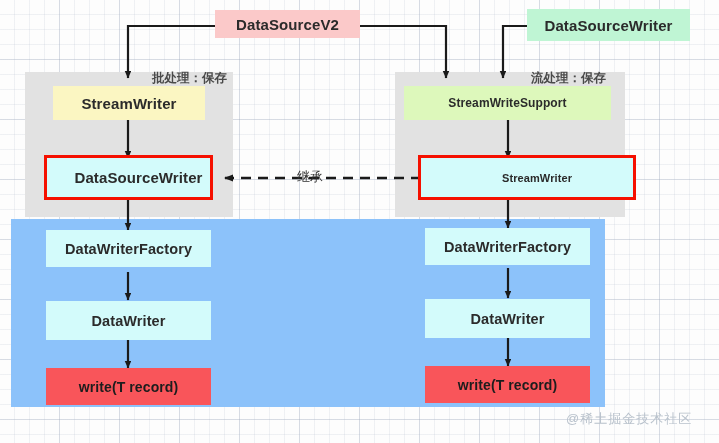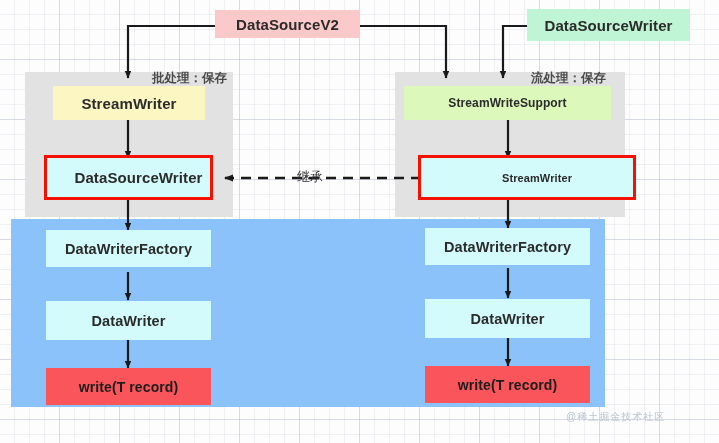--- a/index.html
+++ b/index.html
@@ -135,15 +135,15 @@
   <div class="node n-cyan" style="left:425px; top:228px; width:165px; height:37px; font-size:14.5px;">DataWriterFactory</div>
 
   <div class="node n-cyan" style="left:46px; top:301px; width:165px; height:39px; font-size:14.5px;">DataWriter</div>
 
   <div class="node n-cyan" style="left:425px; top:299px; width:165px; height:39px; font-size:14.5px;">DataWriter</div>
 
   <div class="node n-red" style="left:46px; top:368px; width:165px; height:37px; font-size:14px;">write(T record)</div>
 
   <div class="node n-red" style="left:425px; top:366px; width:165px; height:37px; font-size:14px;">write(T record)</div>
 
-  <div class="watermark" style="left:566px; top:410px; font-size:10px;">@稀土掘金技术社区</div>
+  <div class="watermark" style="left:566px; top:410px; font-size:13px;">@稀土掘金技术社区</div>
 
 </div>
 
 </body></html>

